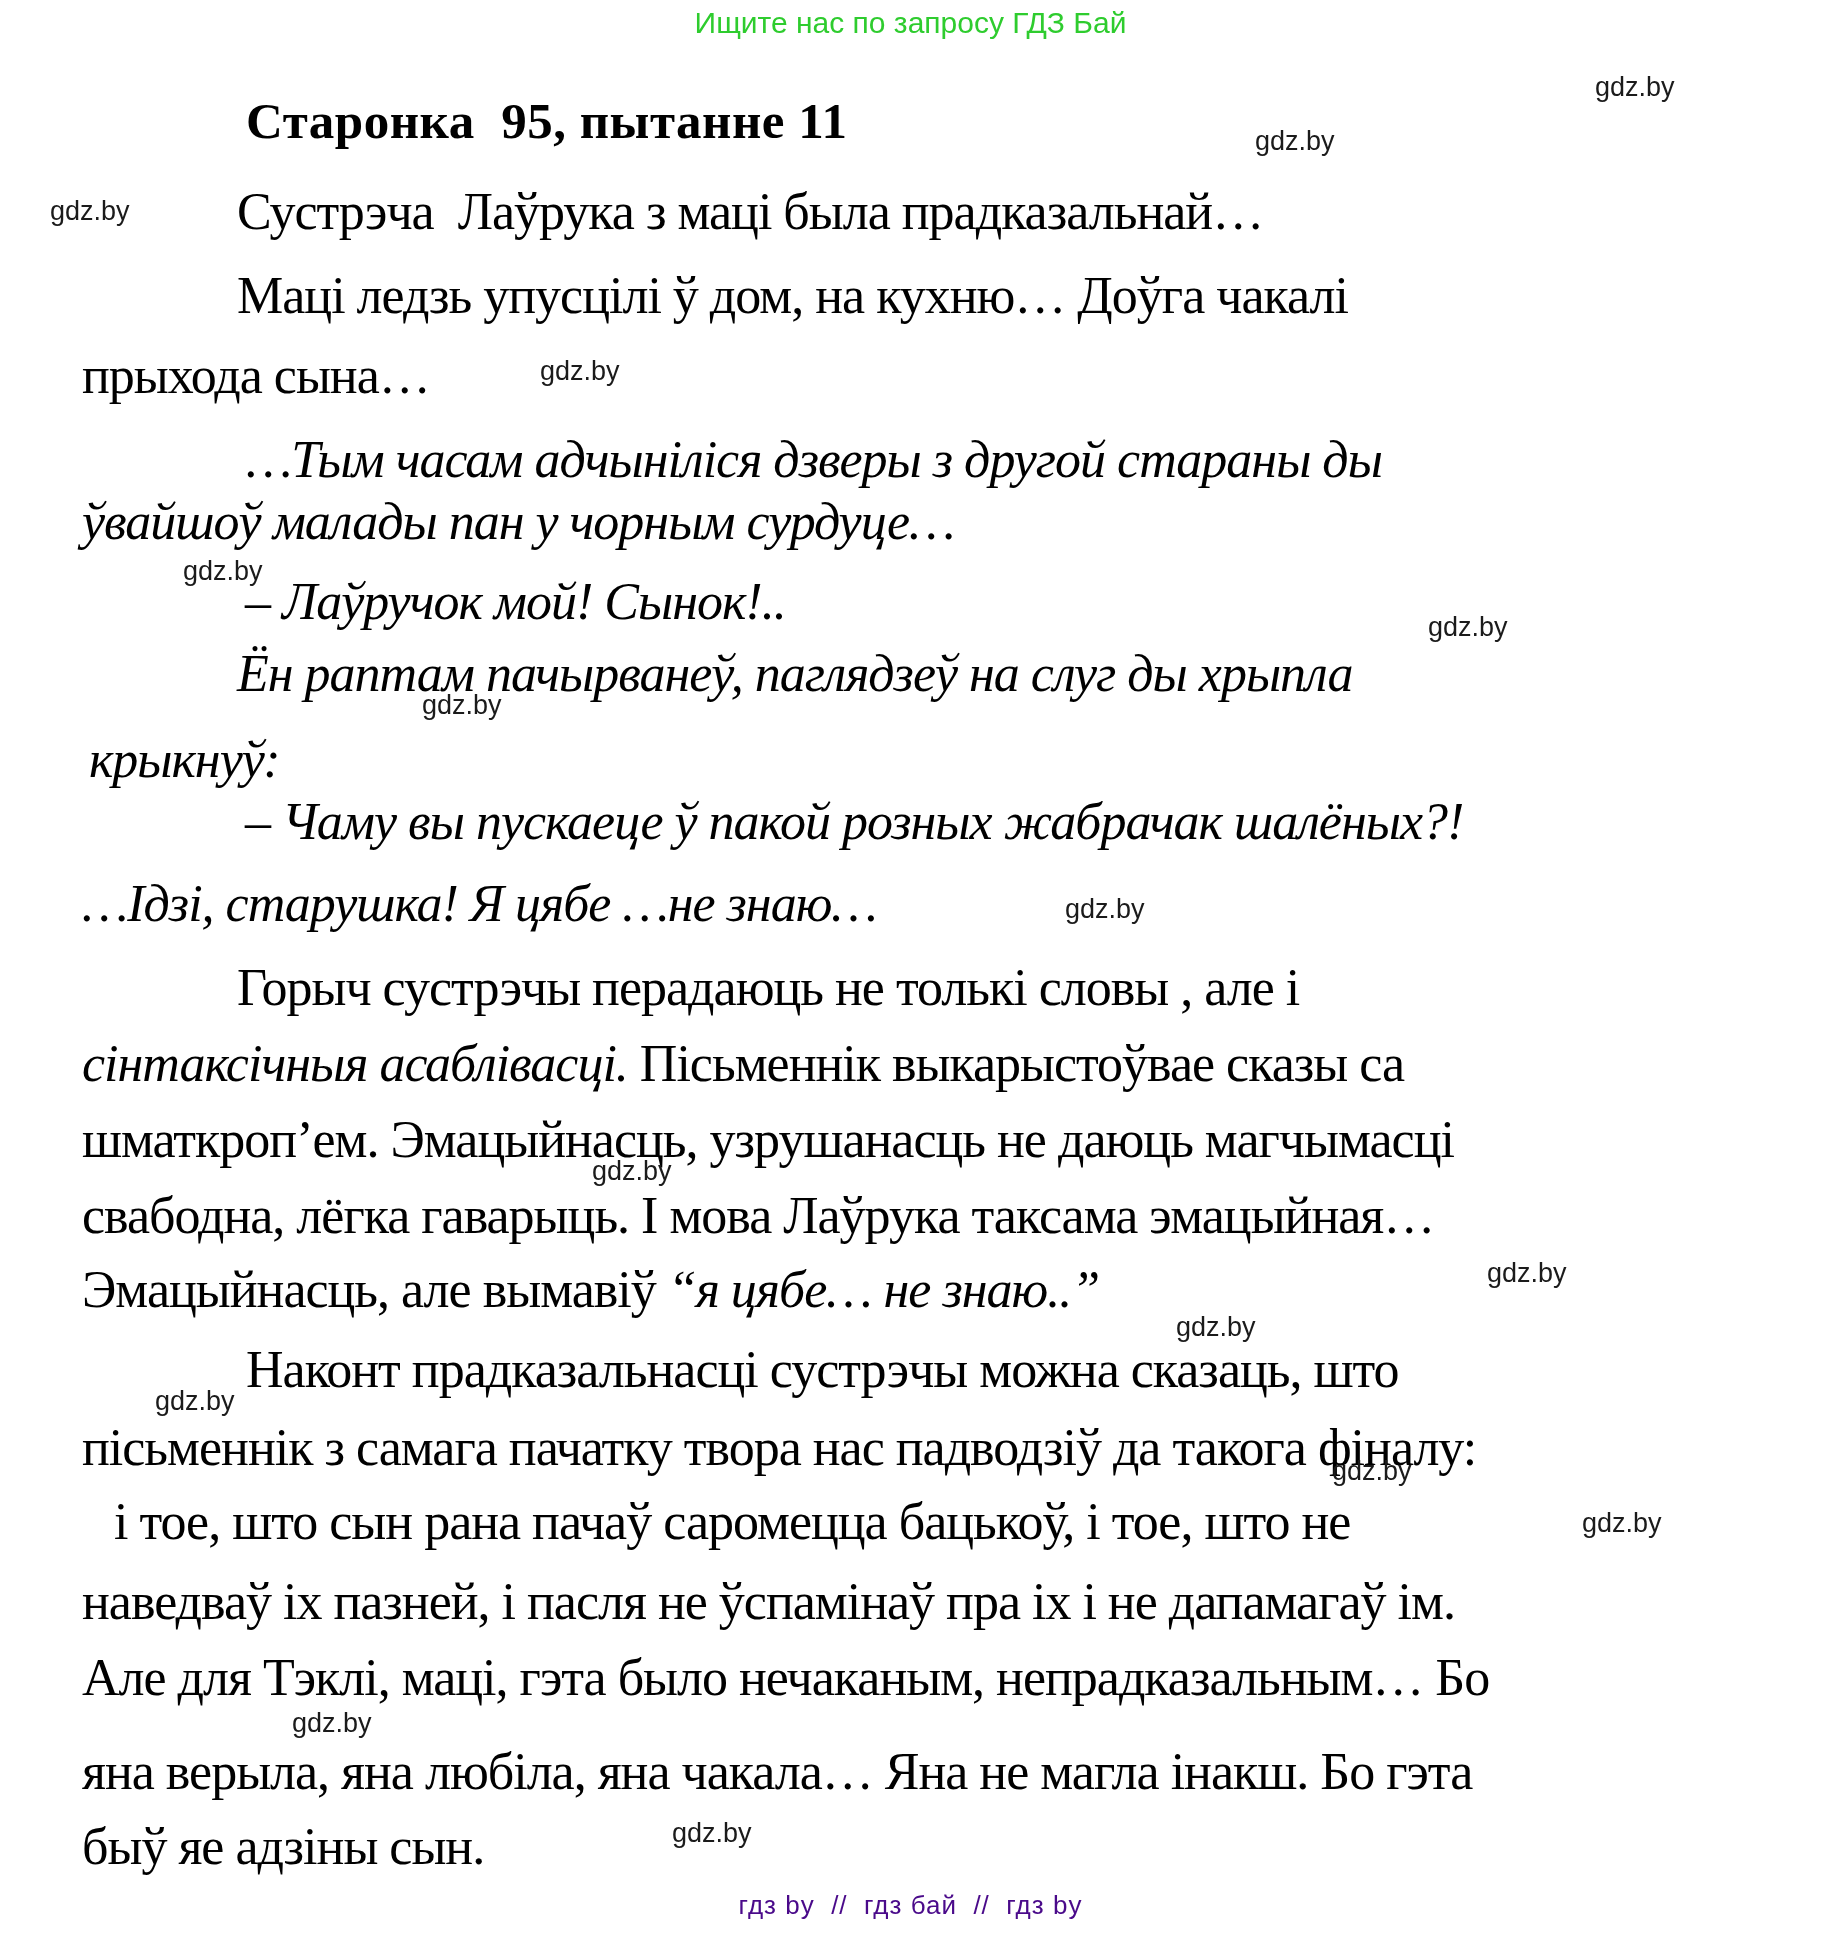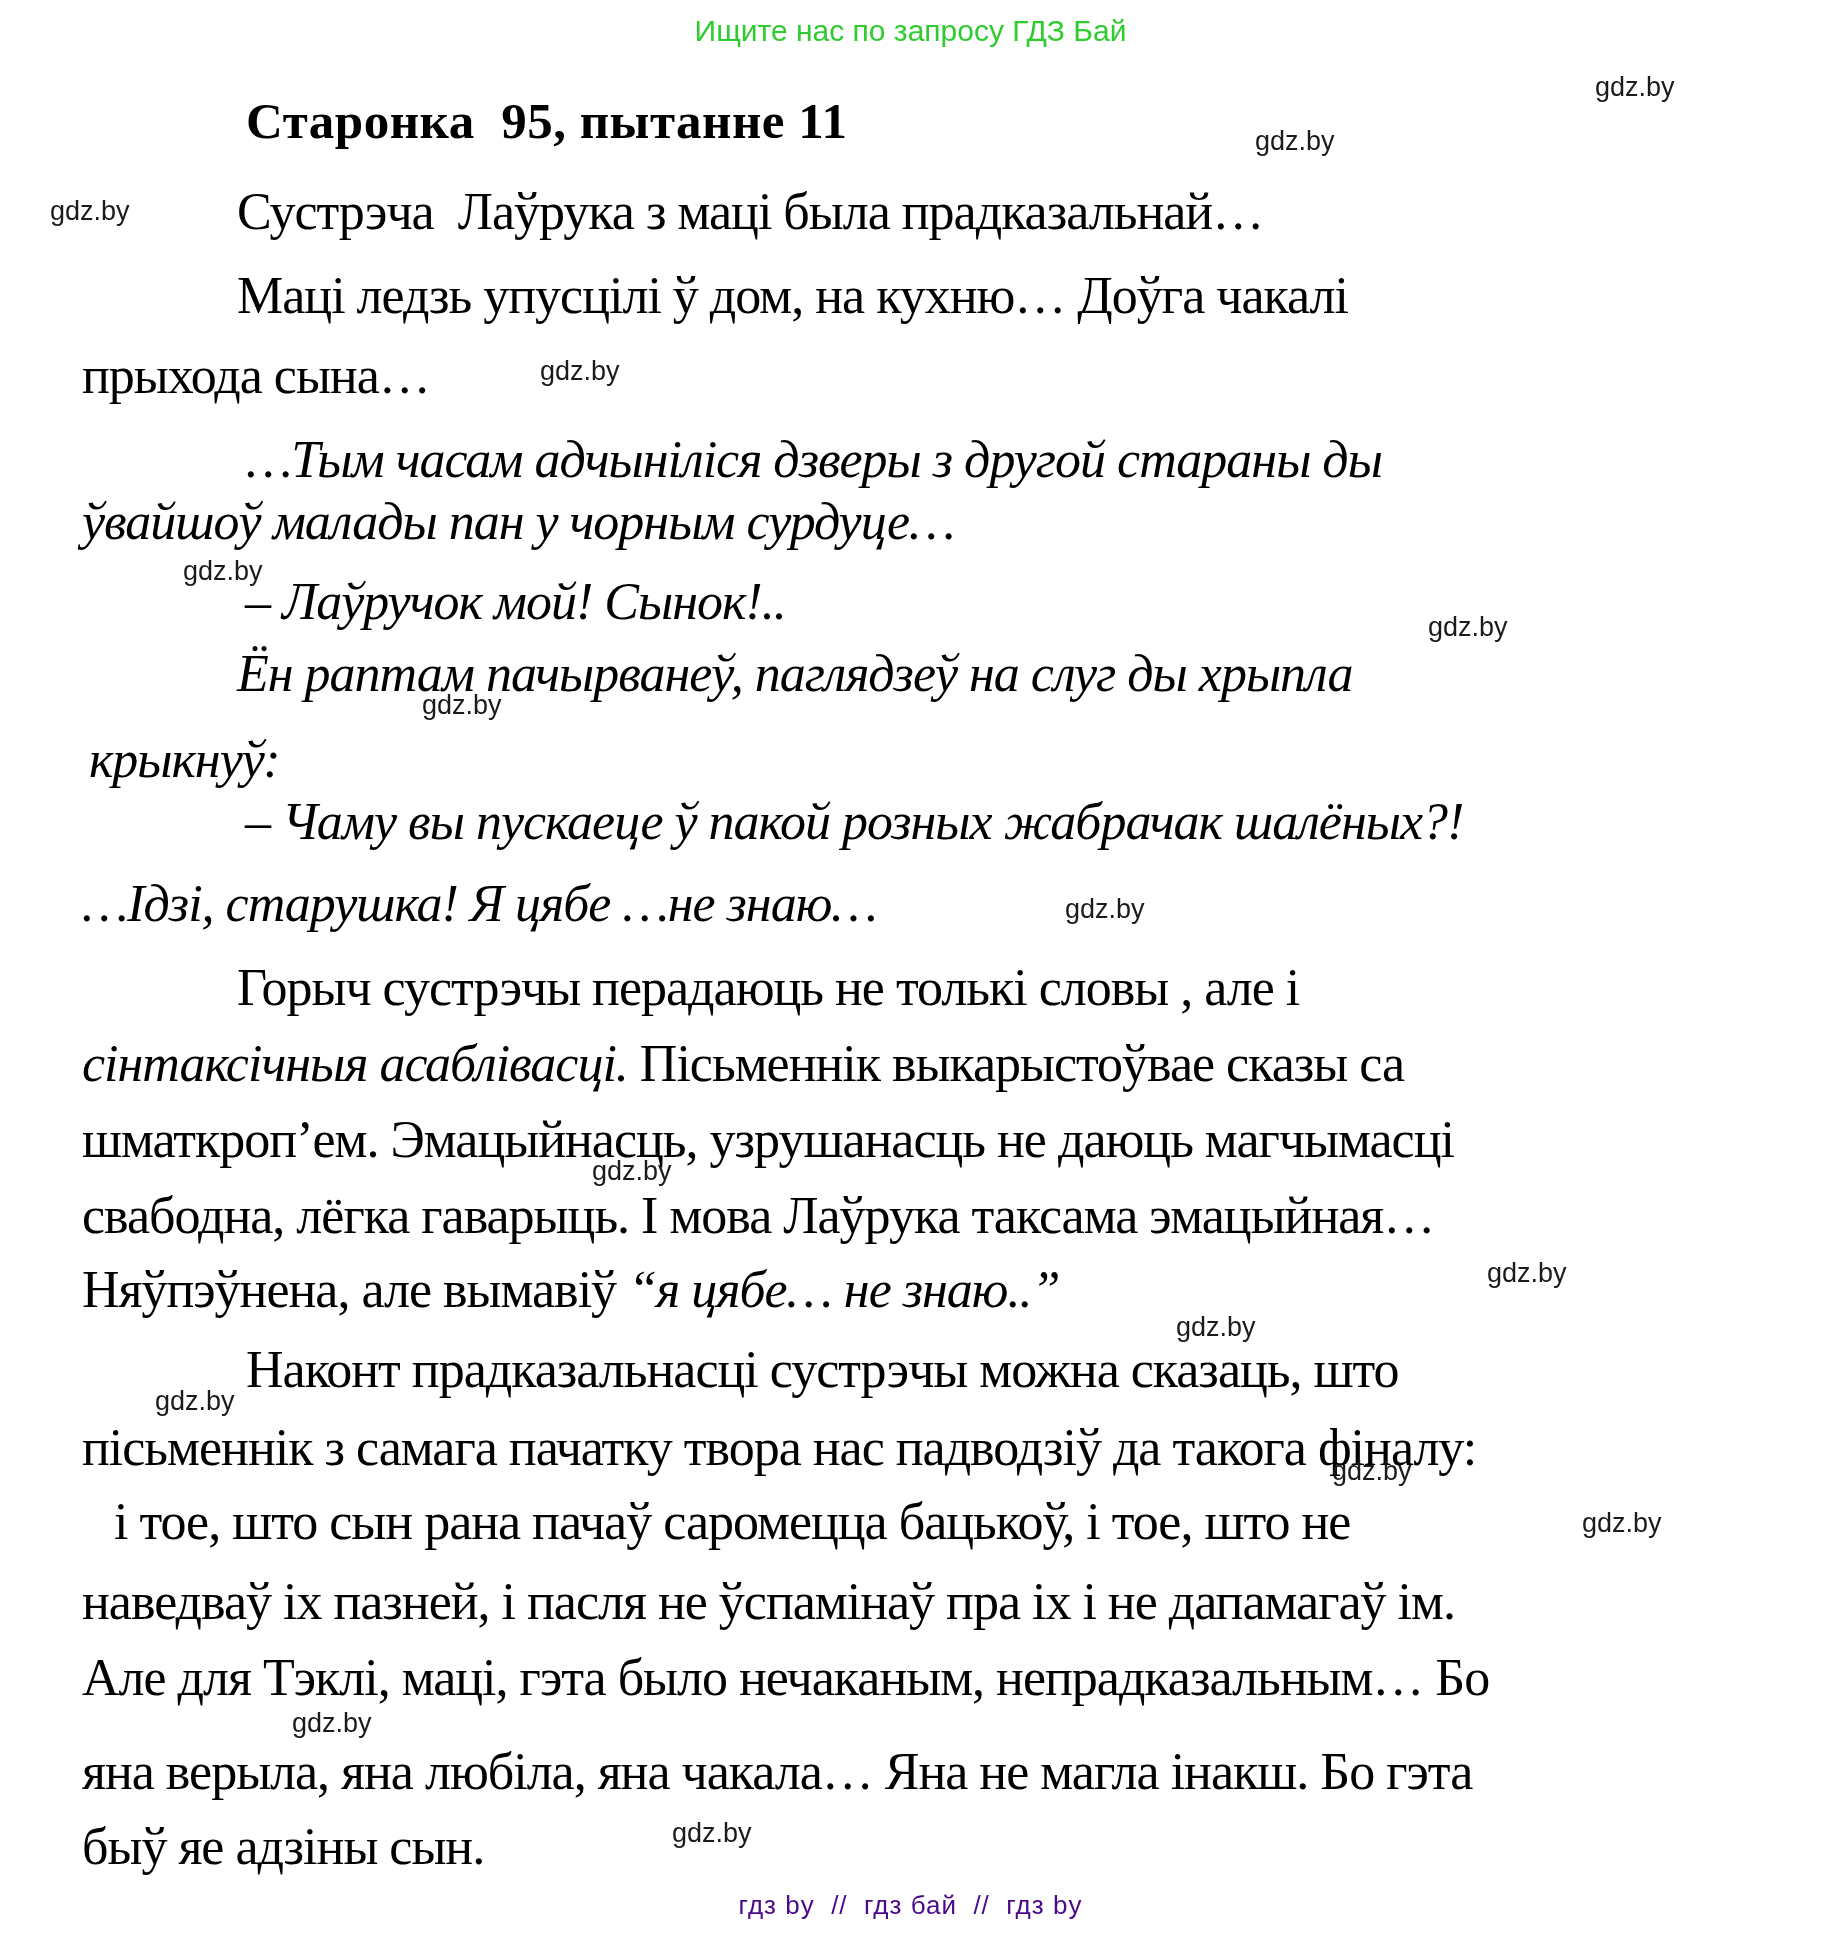--- a/index.html
+++ b/index.html
@@ -10,21 +10,20 @@
     overflow:hidden;
     font-family:"Liberation Serif", serif;
     color:#000;
   }
   .promo{
     position:absolute;top:6px;left:0;width:100%;
     text-align:center;
     font-family:"Liberation Sans", sans-serif;
     font-size:30px;font-weight:400;
     white-space:pre;
-    margin-top:8px;
   }
   .page-title{
     position:absolute;left:246px;top:92px;
     font-size:51px;font-weight:bold;
     letter-spacing:.5px;white-space:pre;
   }
   .bline{
     position:absolute;
     font-size:52px;line-height:1.15;
     letter-spacing:-1px;
@@ -60,21 +59,21 @@
     <div class="bline" style="left: 82px; top: 492px; text-align: center;"><span class="it">ўвайшоў малады пан у чорным сурдуце…</span></div>
     <div class="bline" style="left: 245px; top: 572px;"><span class="it">– Лаўручок мой! Сынок!..</span></div>
     <div class="bline" style="left: 237px; top: 644px;"><span class="it">Ён раптам пачырванеў, паглядзеў на слуг ды хрыпла</span></div>
     <div class="bline" style="left: 82px; top: 730px; margin-left: 7px;"><span class="it">крыкнуў:</span></div>
     <div class="bline" style="left: 245px; top: 792px;"><span class="it">– Чаму вы пускаеце ў пакой розных жабрачак шалёных?!</span></div>
     <div class="bline" style="left: 82px; top: 874px;"><span class="it">…Ідзі, старушка! Я цябе …не знаю…</span></div>
     <div class="bline" style="left: 237px; top: 958px;"><span class="rg">Горыч сустрэчы перадаюць не толькі словы , але і</span></div>
     <div class="bline" style="left: 82px; top: 1034px;"><span class="it">сінтаксічныя асаблівасці.</span><span class="rg"> Пісьменнік выкарыстоўвае сказы са</span></div>
     <div class="bline" style="left: 82px; top: 1110px;"><span class="rg">шматкроп’ем. Эмацыйнасць, узрушанасць не даюць магчымасці</span></div>
     <div class="bline" style="left: 82px; top: 1186px;"><span class="rg">свабодна, лёгка гаварыць. І мова Лаўрука таксама эмацыйная…</span></div>
-    <div class="bline" style="left: 82px; top: 1260px;"><span class="rg">Няўпэўнена, але вымавіў </span><span class="it">“я цябе… не знаю..”</span></div>
+    <div class="bline" style="left: 82px; top: 1260px;"><span class="rg">Эмацыйнасць, але вымавіў </span><span class="it">“я цябе… не знаю..”</span></div>
     <div class="bline" style="left: 246px; top: 1340px;"><span class="rg">Наконт прадказальнасці сустрэчы можна сказаць, што</span></div>
     <div class="bline" style="left: 82px; top: 1418px;"><span class="rg">пісьменнік з самага пачатку твора нас падводзіў да такога фіналу:</span></div>
     <div class="bline" style="left: 82px; top: 1492px; margin-left: 32px;"><span class="rg">і тое, што сын рана пачаў саромецца бацькоў, і тое, што не</span></div>
     <div class="bline" style="left: 82px; top: 1572px;"><span class="rg">наведваў іх пазней, і пасля не ўспамінаў пра іх і не дапамагаў ім.</span></div>
     <div class="bline" style="left: 82px; top: 1648px;"><span class="rg">Але для Тэклі, маці, гэта было нечаканым, непрадказальным… Бо</span></div>
     <div class="bline" style="left: 82px; top: 1742px;"><span class="rg">яна верыла, яна любіла, яна чакала… Яна не магла інакш. Бо гэта</span></div>
     <div class="bline" style="left: 82px; top: 1817px;"><span class="rg">быў яе адзіны сын.</span></div>
   </div>
 <div id="wm-root">
     <div class="wm" style="left: 1595px; top: 72px;">gdz.by</div>

